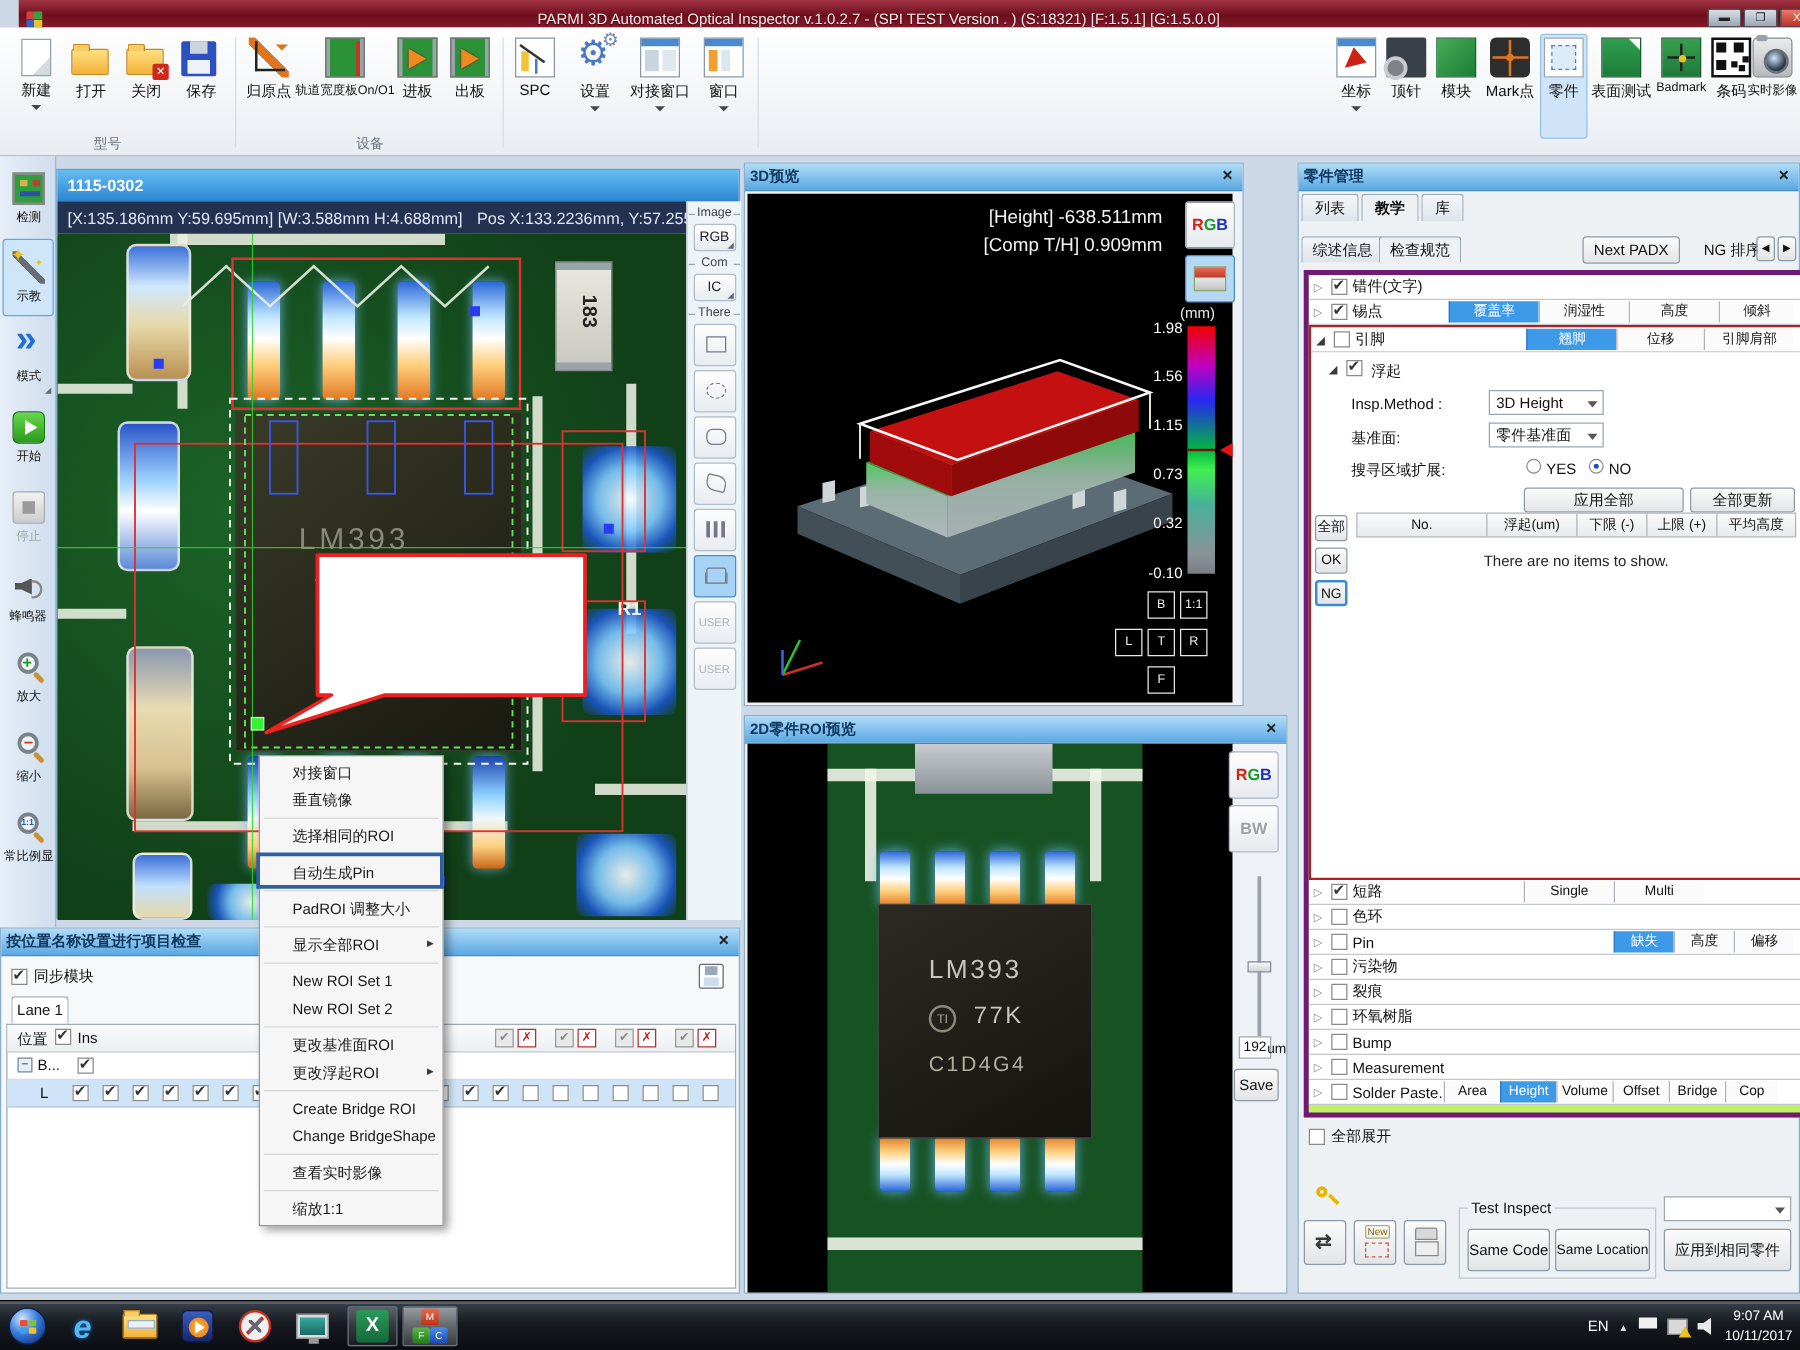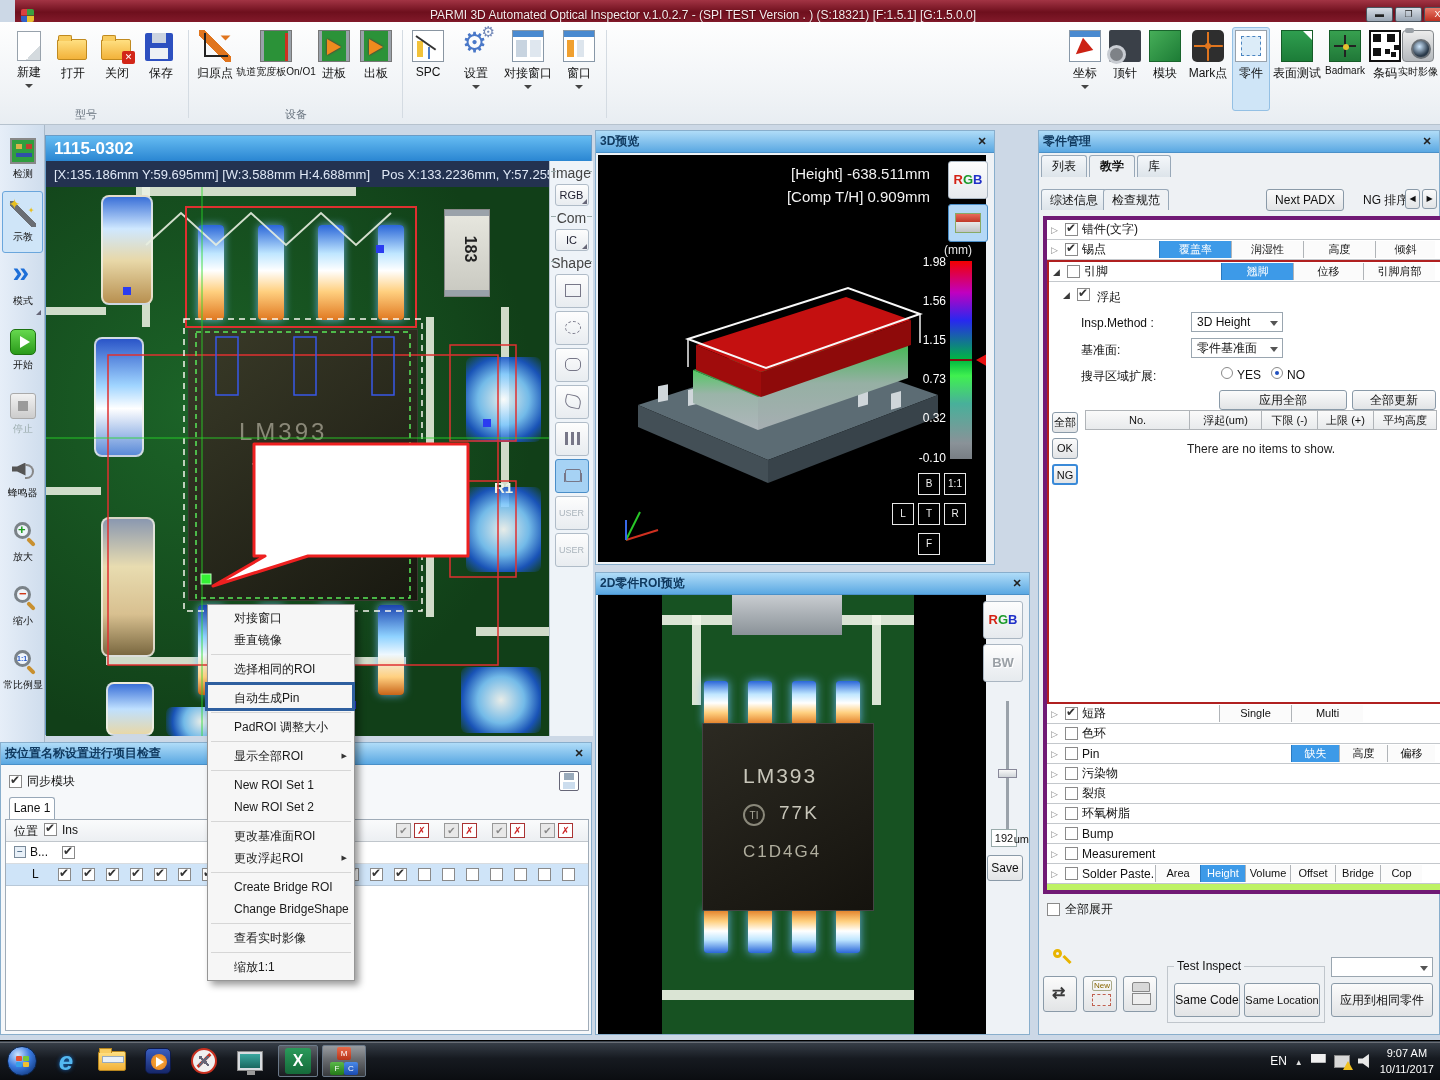--- a/index.html
+++ b/index.html
@@ -100,39 +100,39 @@
 .exp.open::before{content:"◢"}
 .xbtn{width:16px;height:16px;text-align:center;line-height:15px;font-size:11px;color:#222}
 .xbtn::before{content:"✕"}
 .ptitle{position:absolute;left:0;top:0;right:0;height:22px;background:linear-gradient(#b0dcf8,#5aa8e2);border-bottom:1px solid #4a90c8;display:flex;align-items:center;padding:0 4px;font-weight:bold;color:#103a60}
 .ptitle .t{flex:1}
 .combo{position:relative;background:#fff;border:1px solid #9aa6b0;height:20px;line-height:18px;padding:0 16px 0 5px;font-size:12px}
 .combo::after{content:"";position:absolute;right:4px;top:8px;border-left:4px solid transparent;border-right:4px solid transparent;border-top:5px solid #555}
 .bsel{background:#3d9ae8 !important;color:#fff !important;border-color:#2a7ac0 !important}
 
 #mwin{position:absolute;left:45px;top:135px;width:547px;height:600px;background:#e8eef4;border:1px solid #6a9cc6}
-#mtitle{height:25px;background:linear-gradient(#66bcf2,#2a86d2);color:#fff;font-weight:bold;line-height:25px;padding-left:8px;font-size:17px}
+#mtitle{height:25px;background:linear-gradient(#66bcf2,#2a86d2);color:#fff;font-weight:bold;line-height:25px;padding-left:8px;font-size:13px}
 #minfo{height:26px;background:#233250;color:#dfe8f6;font-size:13px;display:flex;align-items:center;padding:0 8px;justify-content:space-between}
 #pcb{position:absolute;left:0;top:51px;width:503px;height:549px;background:#12481c;overflow:hidden}
 .trace{position:absolute;background:rgba(235,240,225,.88)}
 .patch{position:absolute;background:#1c6428;border-radius:3px}
 .cap{position:absolute;border-radius:8px;border:2px solid rgba(240,240,230,.8)}
 .pad{position:absolute;width:26px;height:95px;border-radius:4px;background:linear-gradient(#2a66d8,#bfe6ff 30%,#fff 48%,#ffd080 70%,#e07820);box-shadow:0 0 9px rgba(120,190,255,.8)}
 .pad.b{background:linear-gradient(#1a44b0,#8fd2ff 35%,#eef8ff 55%,#ffd080 80%,#c86418)}
 #chipbody{position:absolute;left:142px;top:142px;width:230px;height:272px;background:linear-gradient(145deg,rgba(60,55,40,.92),rgba(25,22,16,.94));border:1px solid #3a3a30;color:#8a8878}
 #chipbody .l1{position:absolute;left:50px;top:88px;font-size:24px;letter-spacing:3px}
 #chipbody .l2{position:absolute;left:62px;top:128px;font-size:22px;letter-spacing:4px}
 #resistor{position:absolute;left:398px;top:22px;width:46px;height:88px;background:linear-gradient(#e8e8e0,#c8c8c0);border:1px solid #888;box-shadow:inset 0 6px #9aa2aa,inset 0 -6px #9aa2aa;color:#222}
 #resistor span{position:absolute;left:12px;top:30px;font-size:16px;font-weight:bold;transform:rotate(90deg)}
 .glow{position:absolute;border-radius:6px;background:radial-gradient(circle,#fff, #7ec8ff 45%,#1a55c8 75%,transparent 100%);opacity:.9}
 #r1txt{position:absolute;left:448px;top:292px;color:#eef2e8;font-size:15px;font-weight:bold}
 #pcbsvg{position:absolute;left:0;top:0;z-index:5}
 
 #tstrip{position:absolute;left:503px;top:25px;width:44px;height:575px;background:#eef3f8;border-left:1px solid #b8c4d0;text-align:center}
-.tsg{font-size:14px;color:#444;margin-top:4px;position:relative}
+.tsg{font-size:10px;color:#444;margin-top:4px;position:relative}
 .tsg::before,.tsg::after{content:"";position:absolute;top:6px;width:5px;height:1px;background:#9aa}
 .tsg::before{left:1px}.tsg::after{right:1px}
 .tsb{width:34px;height:34px;margin:3px auto 0;background:linear-gradient(#fdfdfd,#e8ecf0);border:1px solid #b0bcc8;border-radius:3px;position:relative;font-size:9px;color:#667;line-height:32px}
 .tsb.small{height:22px;line-height:20px;font-size:11px;color:#223}
 .tsb.sel{background:#a6d2f4;border-color:#4a8ec8}
 .tsb.dis{color:#aab4bc}
 .shp{position:absolute;left:9px;top:9px;width:16px;height:13px;border:1px solid #778}
 .shp.el{border-radius:50%;border-style:dashed}
 .shp.rr{border-radius:5px}
 .shp.pg{transform:rotate(12deg);border-radius:2px 7px 2px 7px}
@@ -504,21 +504,21 @@
         <rect x="155" y="387" width="10" height="10" fill="#35f035" stroke="#b8ffb8"></rect>
         <path d="M208,257 L422,257 L422,369 L262,369 L167,399 L219,369 L208,369 Z" fill="#ffffff" stroke="#ee2020" stroke-width="3" stroke-linejoin="round"></path>
       </svg>
     </div>
 
     <div id="tstrip">
       <div class="tsg">Image</div>
       <div class="tsb small"><span>RGB</span><div class="cornerarr"></div></div>
       <div class="tsg">Com</div>
       <div class="tsb small"><span>IC</span><div class="cornerarr"></div></div>
-      <div class="tsg">Shape</div>
+      <div class="tsg">There</div>
       <div class="tsb">
           <div class="shp"></div>
         </div>
       <div class="tsb">
           <div class="shp el"></div>
         </div>
       <div class="tsb">
           <div class="shp rr"></div>
         </div>
       <div class="tsb">

